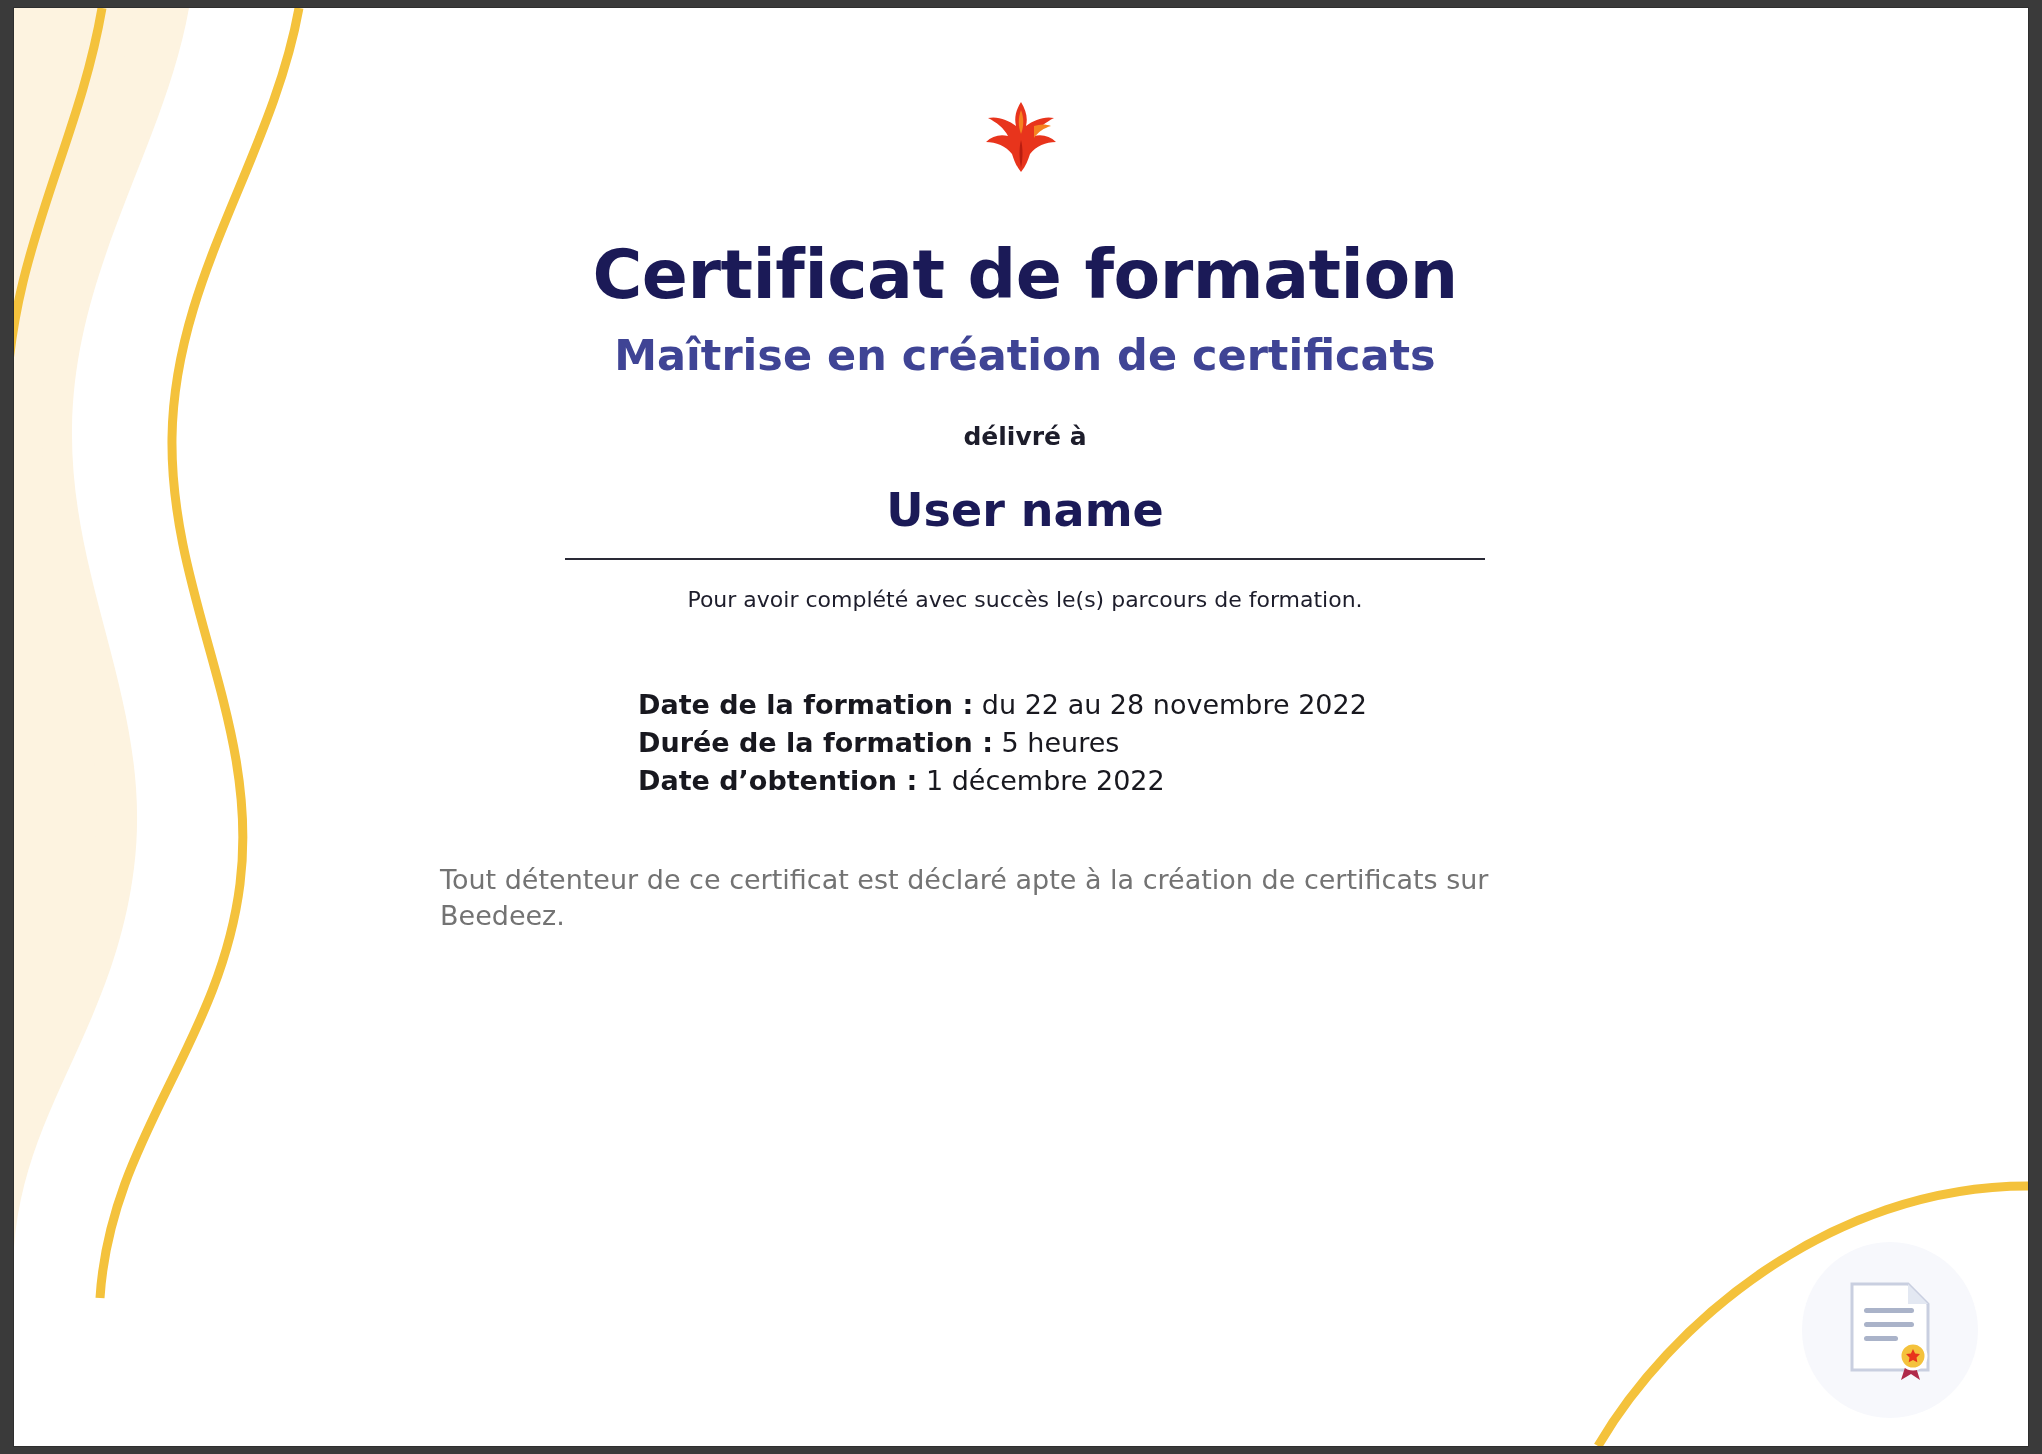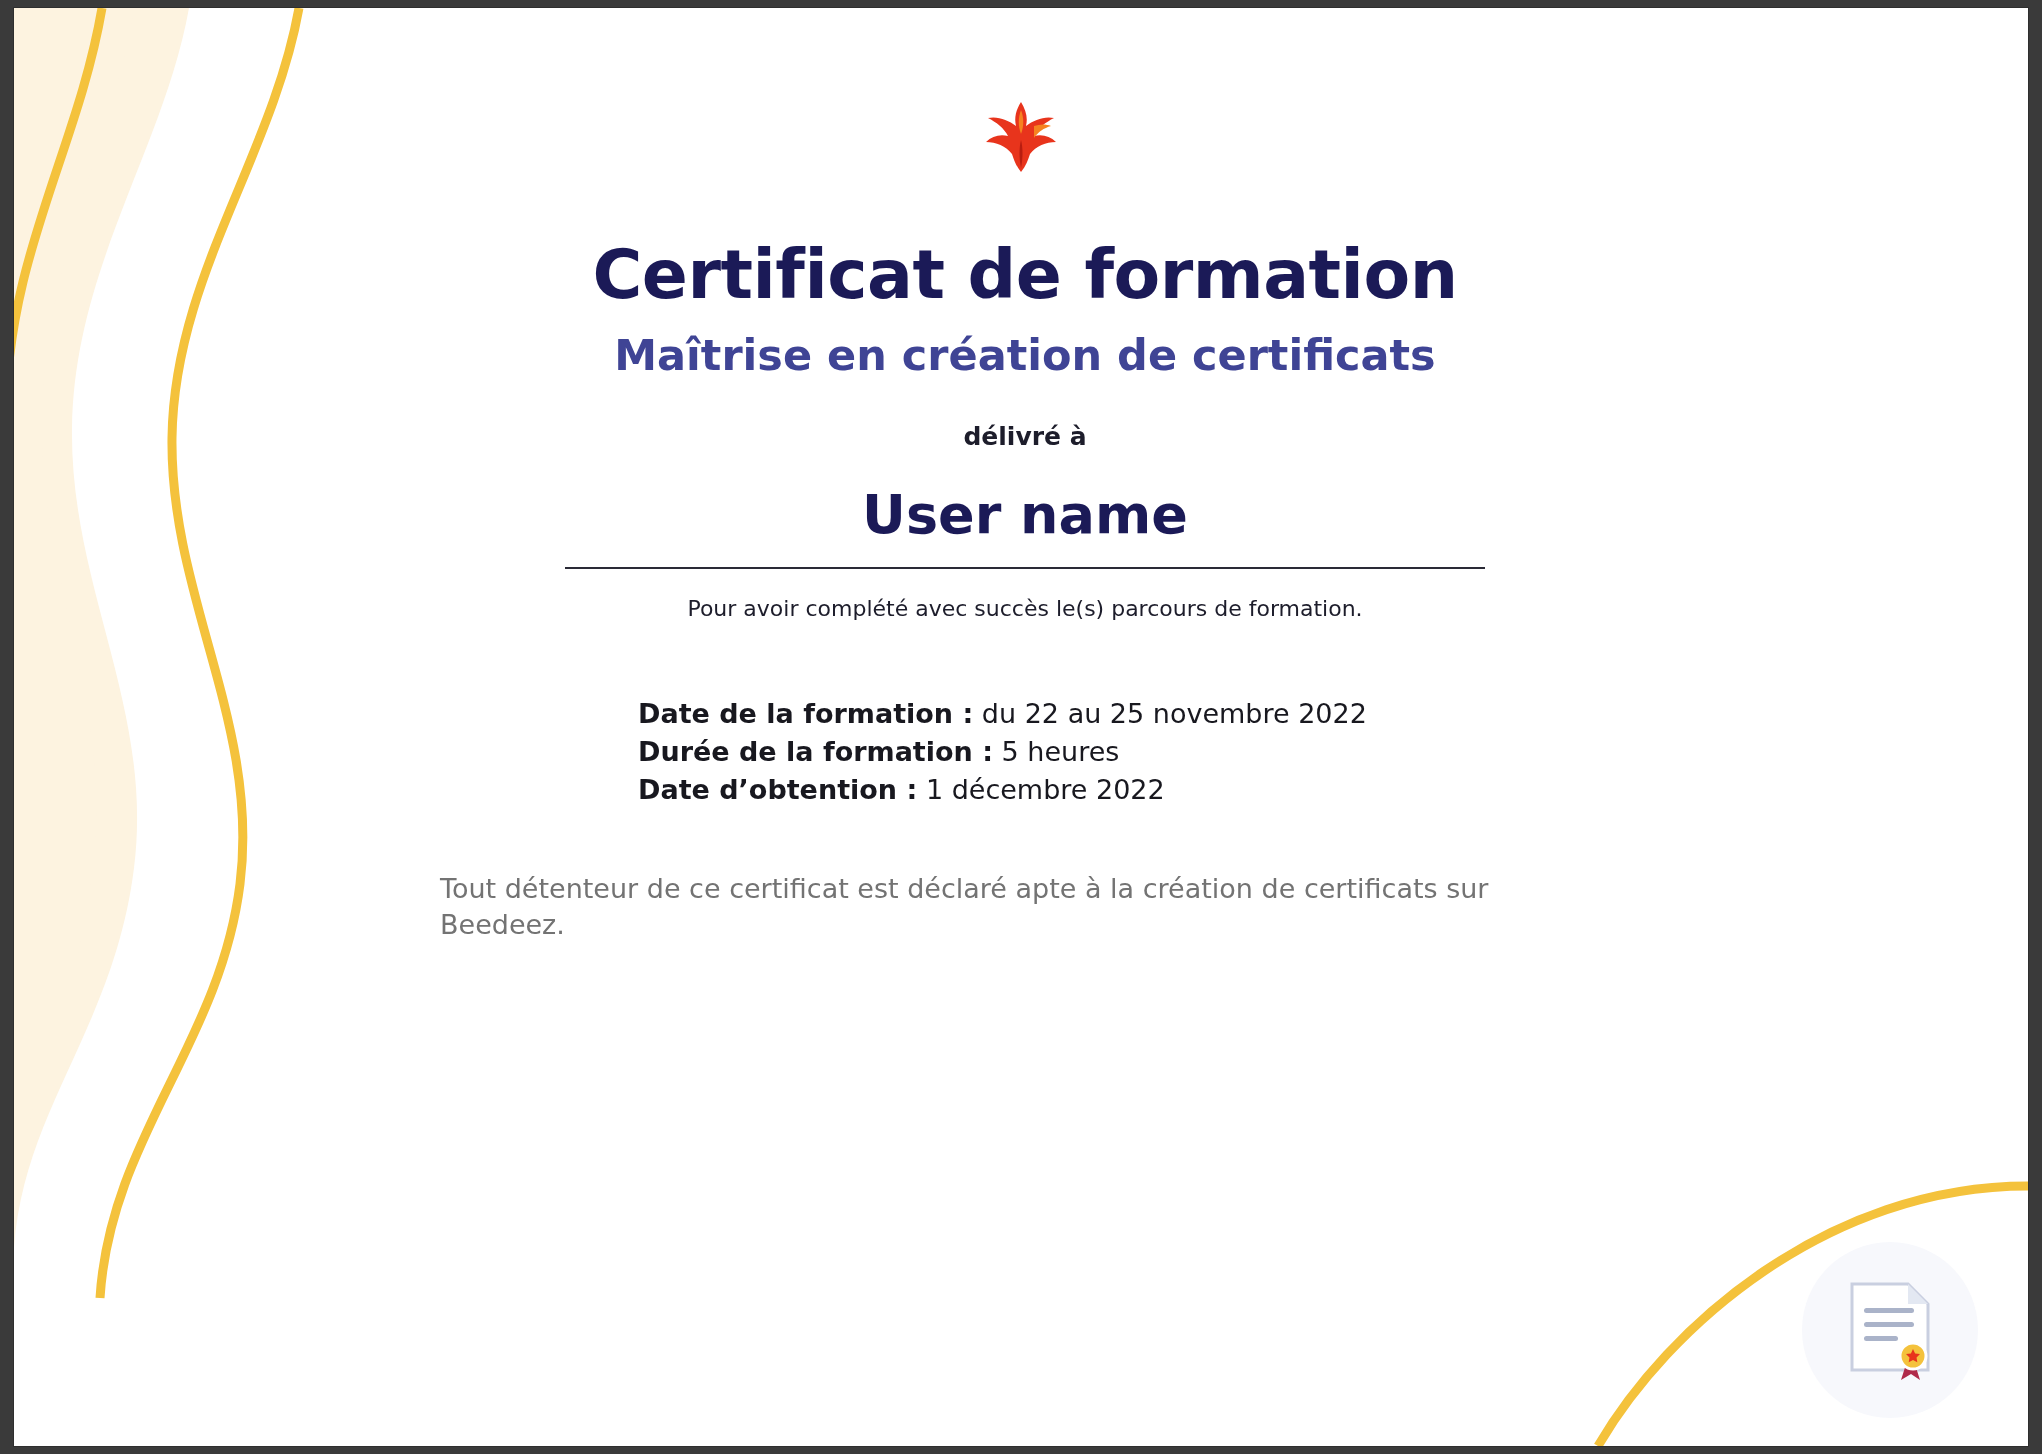--- a/index.html
+++ b/index.html
@@ -85,21 +85,21 @@
     line-height: 1.15;
     text-align: right;
   }
   .delivered-to {
     font-size: 25px;
     color: #1d1d2b;
     margin-top: 42px;
     font-weight: 700;
   }
   .user-name {
-    font-size: 54px;
+    font-size: 46px;
     font-weight: 700;
     color: #1b1a57;
     margin-top: 34px;
     line-height: 1.1;
   }
   .name-rule {
     width: 920px;
     height: 2px;
     background: #2a2a36;
     margin-top: 22px;
@@ -198,21 +198,21 @@
 
     <div class="user-name">User name</div>
 
     <div class="name-rule"></div>
 
     <div class="completion-text">Pour avoir complété avec succès le(s) parcours de formation.</div>
 
     <div class="details">
       <div class="detail-row">
         <span class="detail-label">Date de la formation :</span>
-        <span class="detail-value">du 22 au 25 novembre 2022</span>
+        <span class="detail-value">du 22 au 28 novembre 2022</span>
       </div>
       <div class="detail-row">
         <span class="detail-label">Durée de la formation :</span>
         <span class="detail-value">5 heures</span>
       </div>
       <div class="detail-row">
         <span class="detail-label">Date d’obtention :</span>
         <span class="detail-value">1 décembre 2022</span>
       </div>
     </div>

